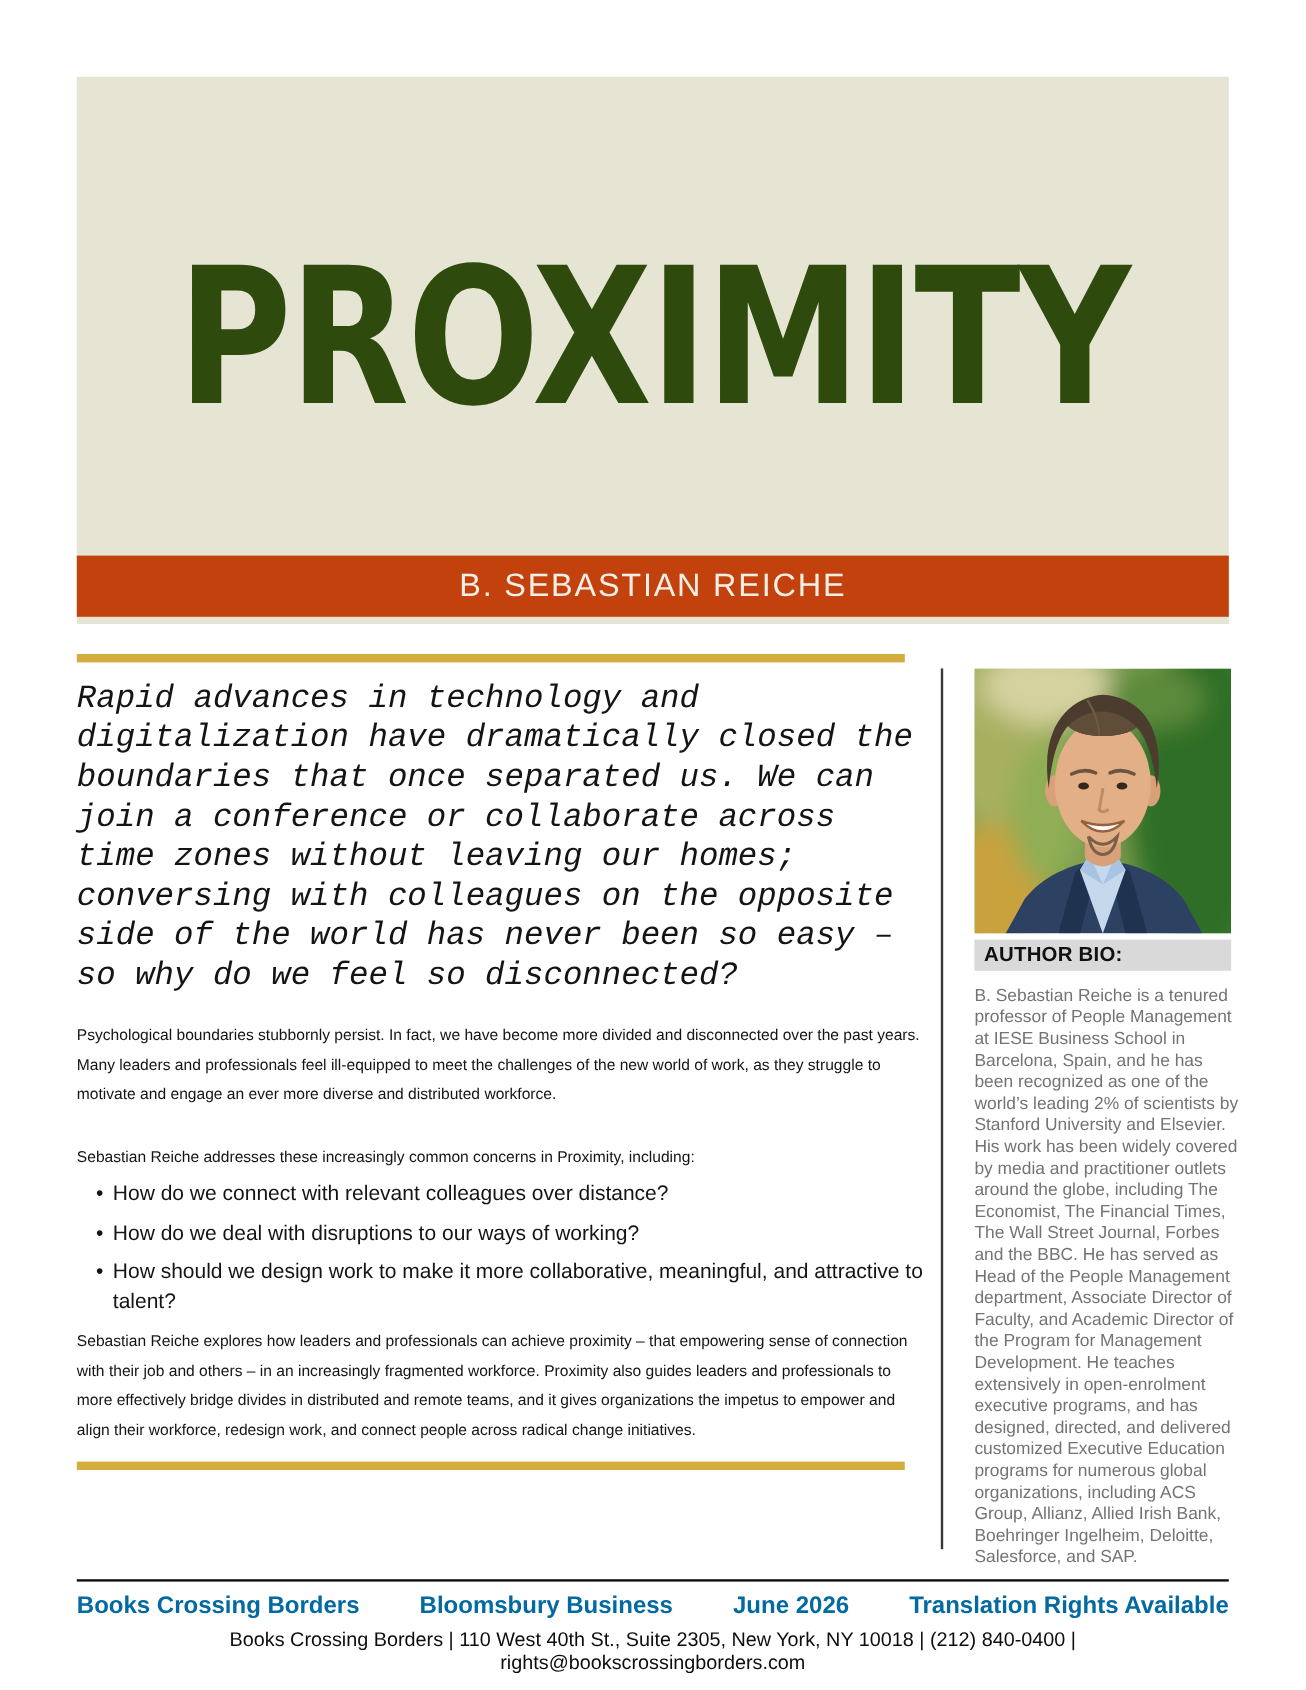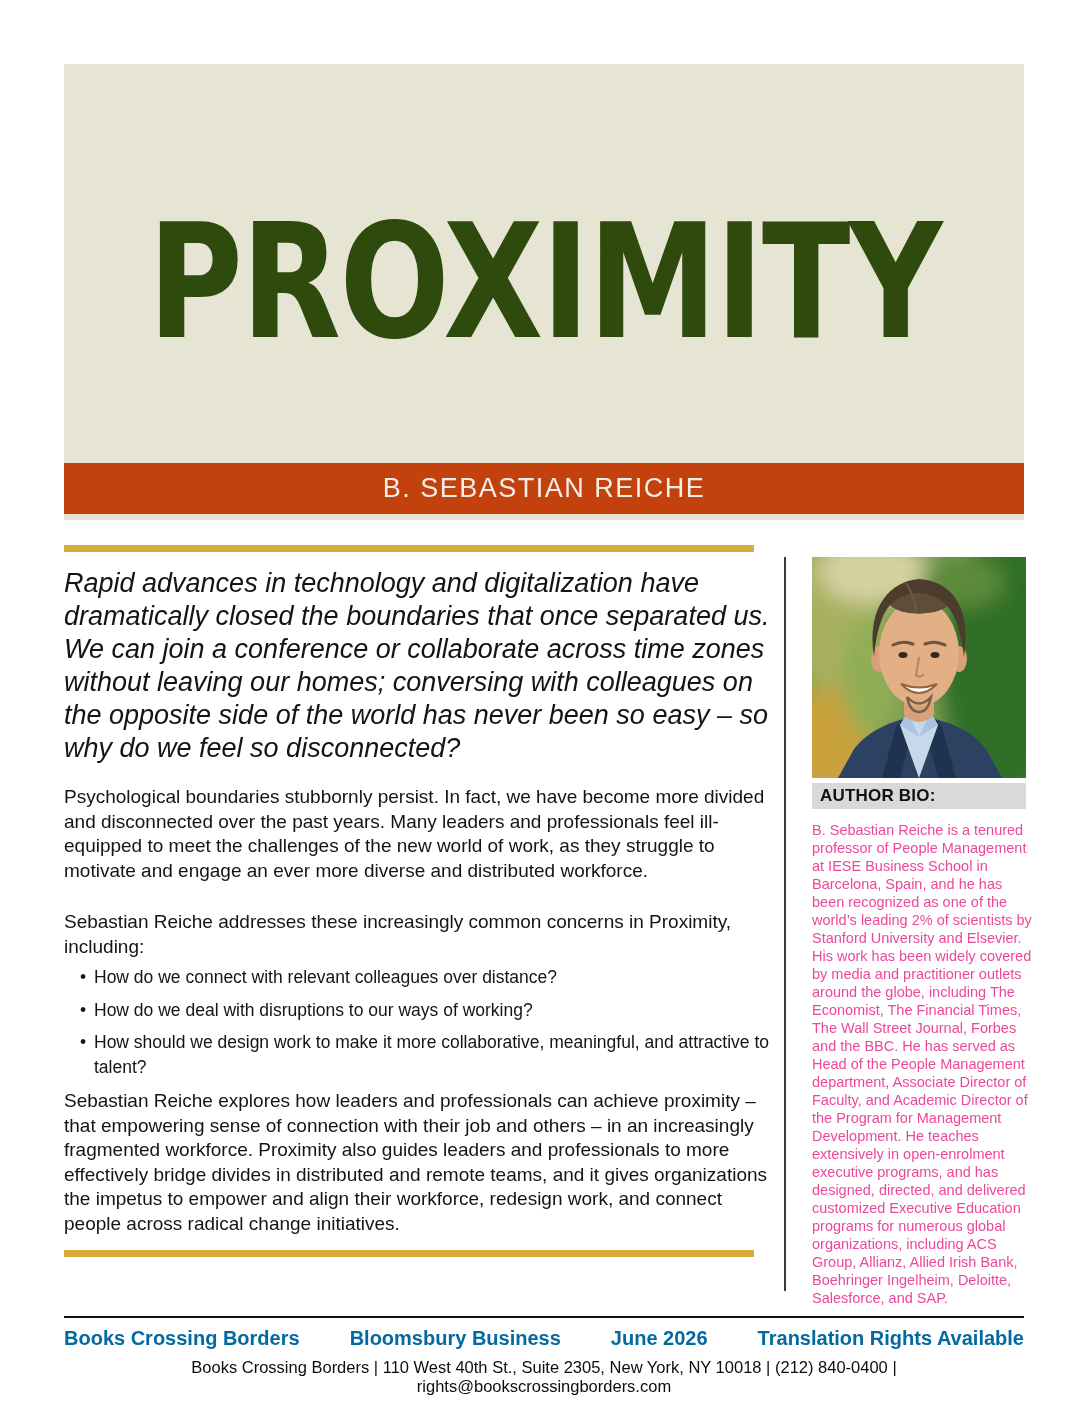--- a/index.html
+++ b/index.html
@@ -23,44 +23,44 @@
     display:flex;align-items:center;justify-content:center;
   }
   .banner span{
     color:#f4efe6;font-size:27px;letter-spacing:1.5px;font-weight:400;
   }
   
   .main-col{position:absolute;left:64px;top:545px;width:710px;}
   .gold-rule{height:7px;background:#d5ac3e;width:690px;}
   .rule-bottom{margin-top:14px;}
   .intro{
-    margin:15px 0 0 0;font-style:italic;font-size:27px;line-height:33px;color:#141414;
+    margin:15px 0 0 0;font-style:italic;font-size:27px;line-height:33px;color:#141414;font-family:Liberation Mono, monospace;
   }
-  .body-p{margin:0;font-size:19px;line-height:24.5px;color:#141414;}
+  .body-p{margin:0;font-size:13px;line-height:24.5px;color:#141414;}
   .p1{margin-top:20px;}
   .p2{margin-top:27px;}
   .p3{margin-top:10px;}
   ul.bullets{margin:6px 0 0 0;padding:0 0 0 16px;list-style:none;}
   ul.bullets li{
     position:relative;padding-left:14px;margin-bottom:8px;
     font-size:17.5px;line-height:24.5px;color:#141414;
   }
   ul.bullets li::before{
     content:"\2022";position:absolute;left:0;top:0;font-size:17.5px;color:#141414;
   }
   
   .v-divider{position:absolute;left:784px;top:557px;width:2px;height:734px;background:#3a3a3a;}
   .sidebar{position:absolute;left:812px;top:557px;width:220px;}
   .photo{width:214px;height:221px;overflow:hidden;}
   .bio-header{
     margin-top:5px;width:214px;height:26px;background:#d9d9d9;
     display:flex;align-items:center;box-sizing:border-box;padding-left:8px;
   }
   .bio-header span{font-weight:bold;font-size:17px;color:#111;letter-spacing:0.2px;}
-  .bio{margin:12px 0 0 0;font-size:14.5px;line-height:18px;color:#ec4899;}
+  .bio{margin:12px 0 0 0;font-size:14.5px;line-height:18px;color:#737373;}
   
   .footer-rule{position:absolute;left:64px;top:1316px;width:960px;height:2px;background:#111;}
   .footer-row{
     position:absolute;left:64px;top:1327px;width:960px;
     display:flex;justify-content:space-between;align-items:baseline;
   }
   .footer-row span{font-weight:bold;font-size:20px;color:#0369a1;}
   .footer-contact{
     position:absolute;left:64px;top:1358px;width:960px;text-align:center;
     font-size:16.5px;color:#0d0d0d;

